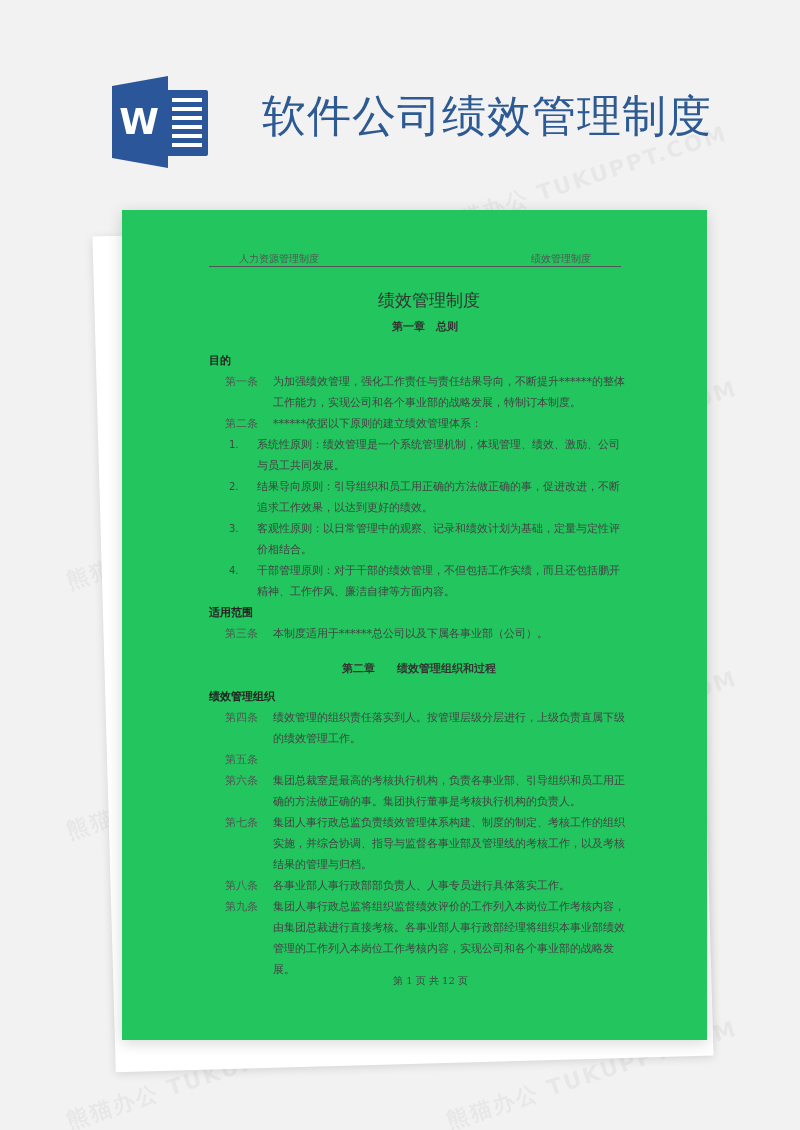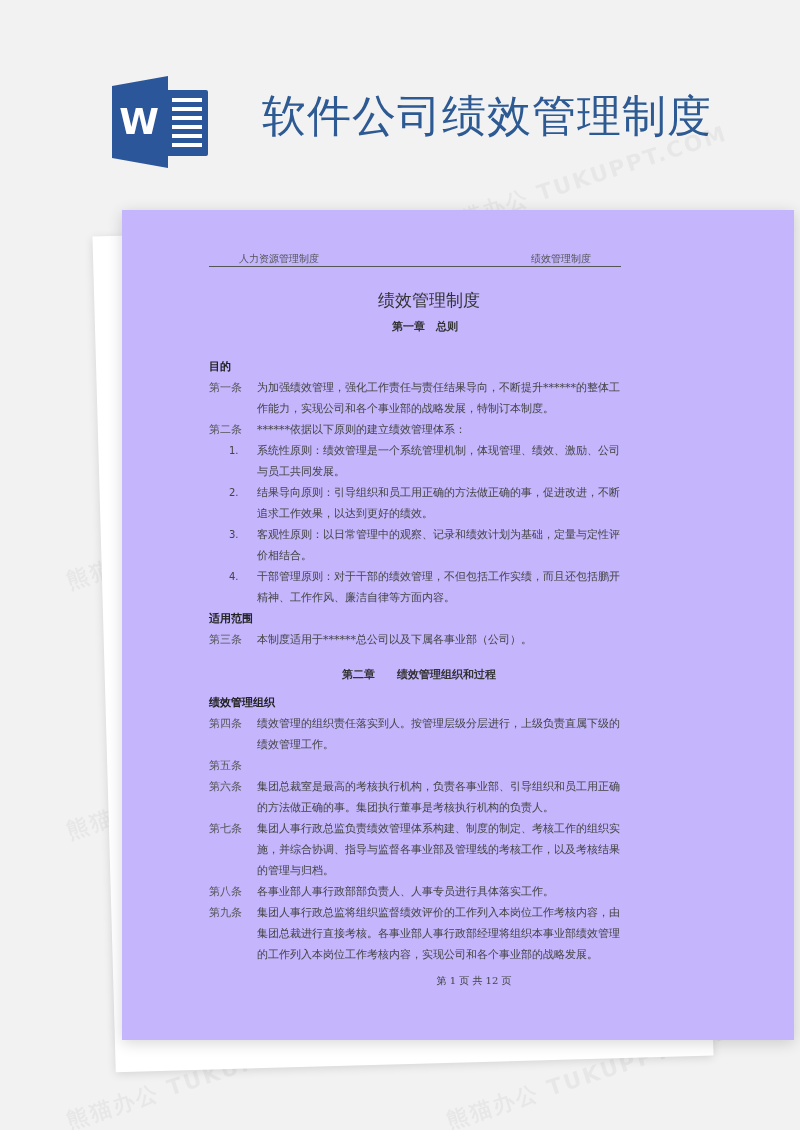--- a/index.html
+++ b/index.html
@@ -22,36 +22,36 @@
     position:absolute; font-family:"DejaVu Sans", sans-serif; font-size:22px;
     font-weight:bold; color:rgba(0,0,0,0.045); transform:rotate(-18deg);
     white-space:nowrap; letter-spacing:2px; pointer-events:none;
   }
   .back-page {
     position:absolute; left:104px; top:228px; width:598px; height:836px;
     background:#fff; transform:rotate(-1.6deg); transform-origin:50% 50%;
     box-shadow:0 2px 10px rgba(0,0,0,0.12);
   }
   .page {
-    position:absolute; left:122px; top:210px; width:672px; height:830px;
-    background:#c4b5fd; box-shadow:0 3px 14px rgba(0,0,0,0.16);
+    position:absolute; left:122px; top:210px; width:585px; height:830px;
+    background:#22c55e; box-shadow:0 3px 14px rgba(0,0,0,0.16);
   }
   .hdr {
     position:absolute; left:87px; top:40px; width:412px; height:16px;
     border-bottom:1.5px solid #555; font-size:10px; color:#555;
   }
   .hdr .l { position:absolute; left:30px; top:2px; }
   .hdr .r { position:absolute; right:30px; top:2px; }
   .content { position:absolute; left:87px; top:78px; width:420px; font-size:11px; line-height:21px; color:#444; }
   .doc-title { text-align:center; font-size:17px; color:#333; margin:0 0 4px 0; line-height:24px; padding-left:20px;}
-  .chapter { text-align:center; font-size:11px; font-weight:bold; color:#333; margin-bottom:20px; padding-left:12px;}
+  .chapter { text-align:center; font-size:11px; font-weight:bold; color:#333; margin-bottom:14px; padding-left:12px;}
   .chapter2 { text-align:center; font-size:11px; font-weight:bold; color:#333; margin:14px 0 8px 0; }
   .sec { font-family:"DejaVu Sans", sans-serif; font-weight:bold; font-size:11px; color:#222; line-height:20px; margin-top:1px; }
   .art { display:flex; }
-  .art .lab { width:48px; flex:none; color:#555; }
+  .art .lab { width:48px; flex:none; color:#555;margin-left:16px; }
   .art .txt { flex:1; }
   .item { display:flex; padding-left:20px; }
   .item .num { width:28px; flex:none; font-family:"DejaVu Sans", sans-serif; font-size:10px; color:#444; }
   .item .txt { flex:1; }
   .footer { position:absolute; left:0; width:100%; top:764px; text-align:center; font-size:10px; color:#444; padding-left:32px; box-sizing:border-box; }
 </style>
 </head>
 <body>
 
 <div class="banner">

